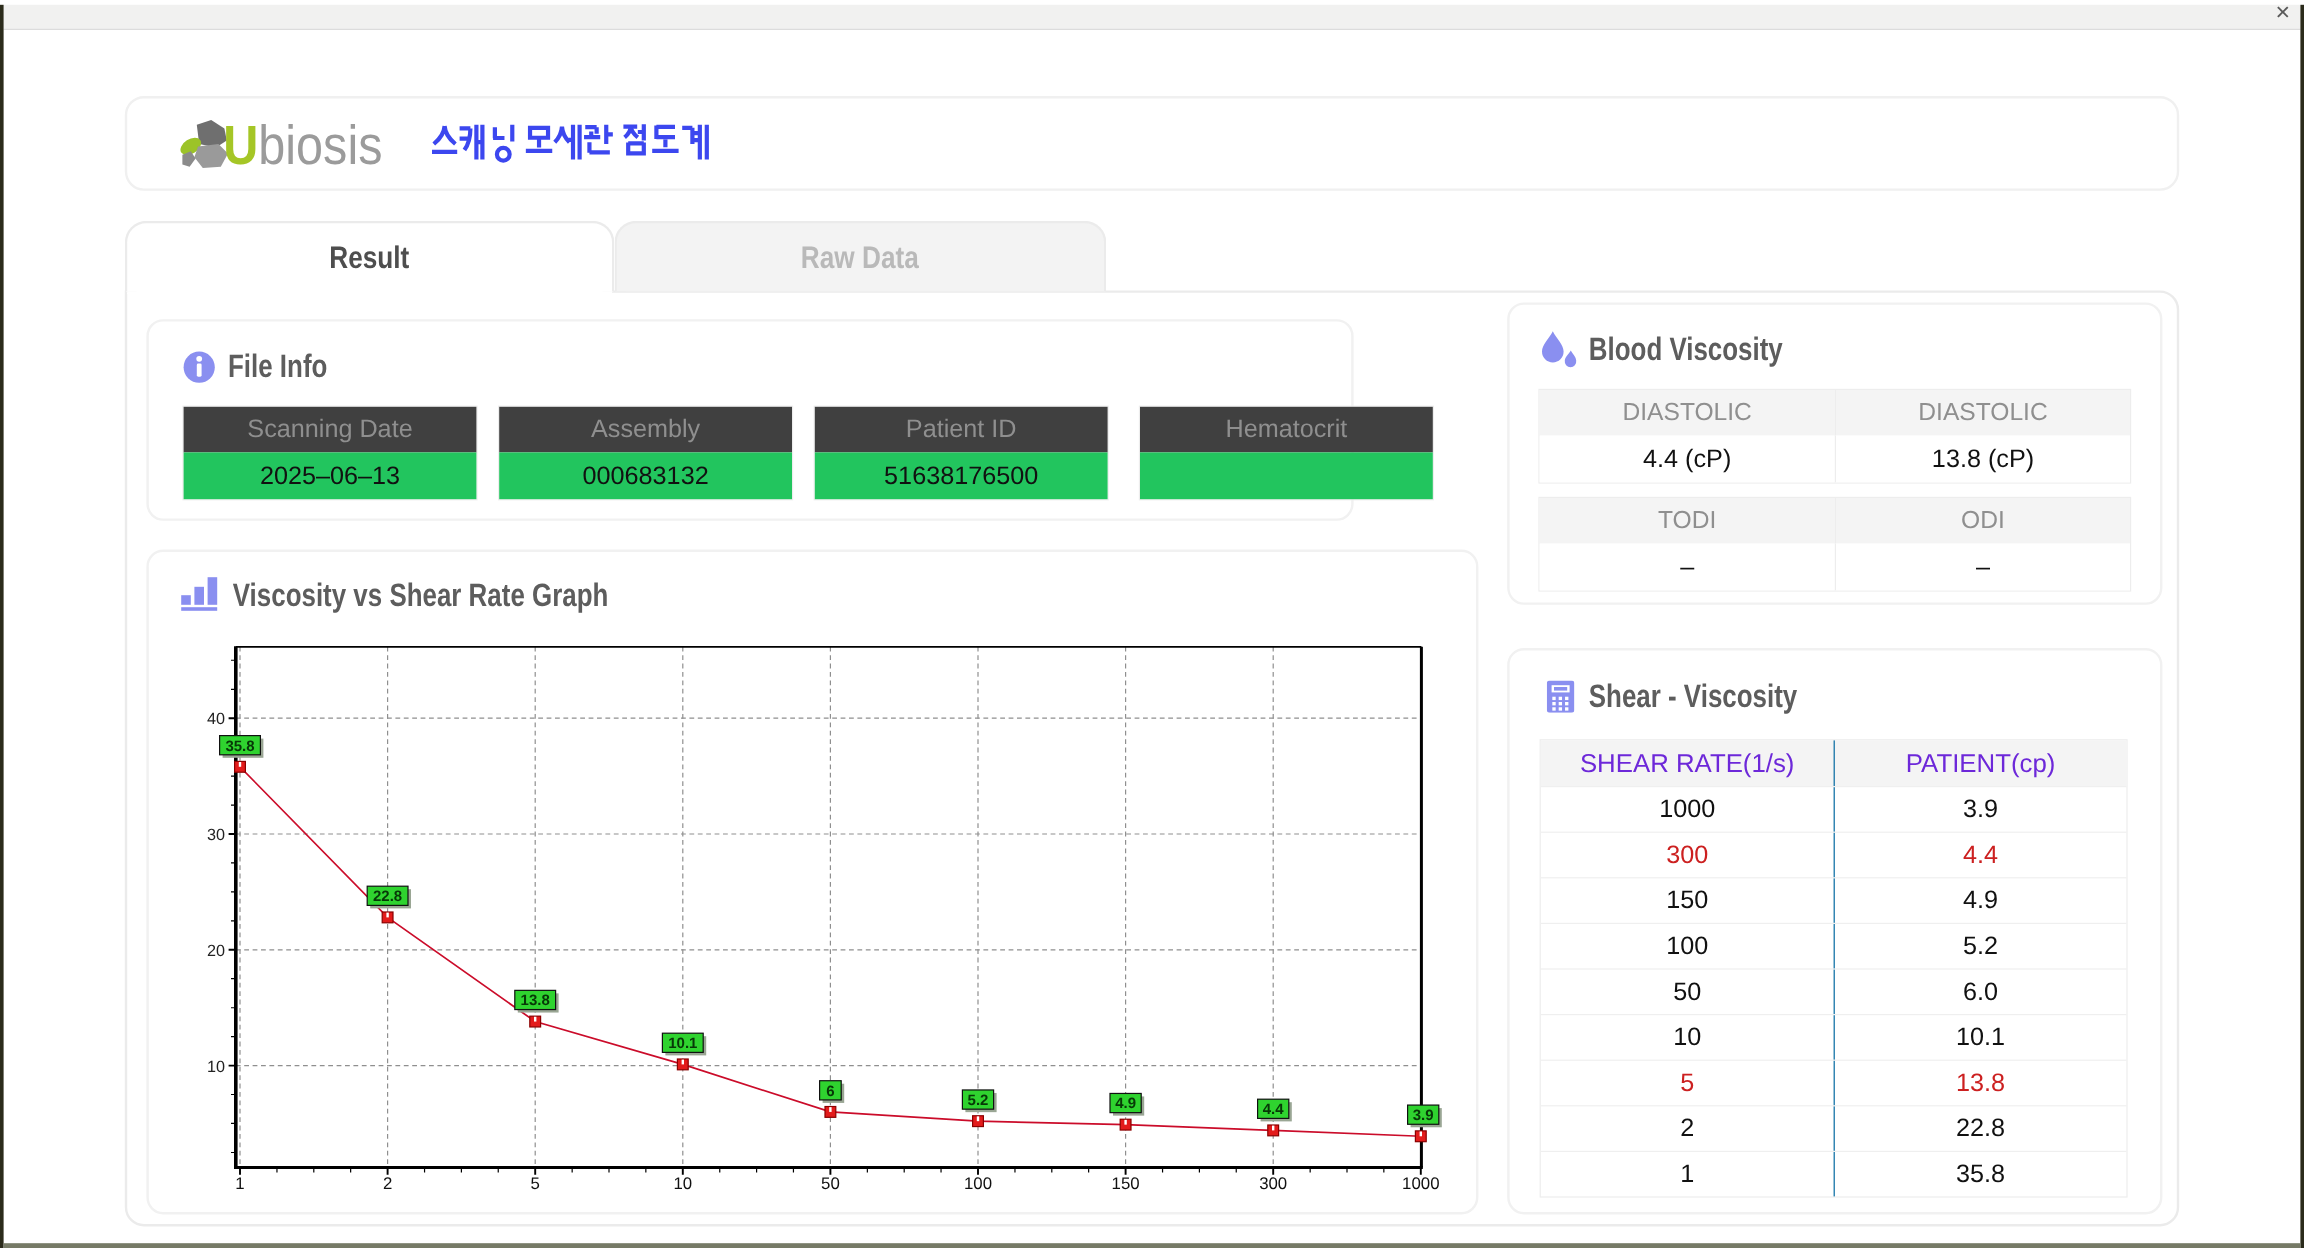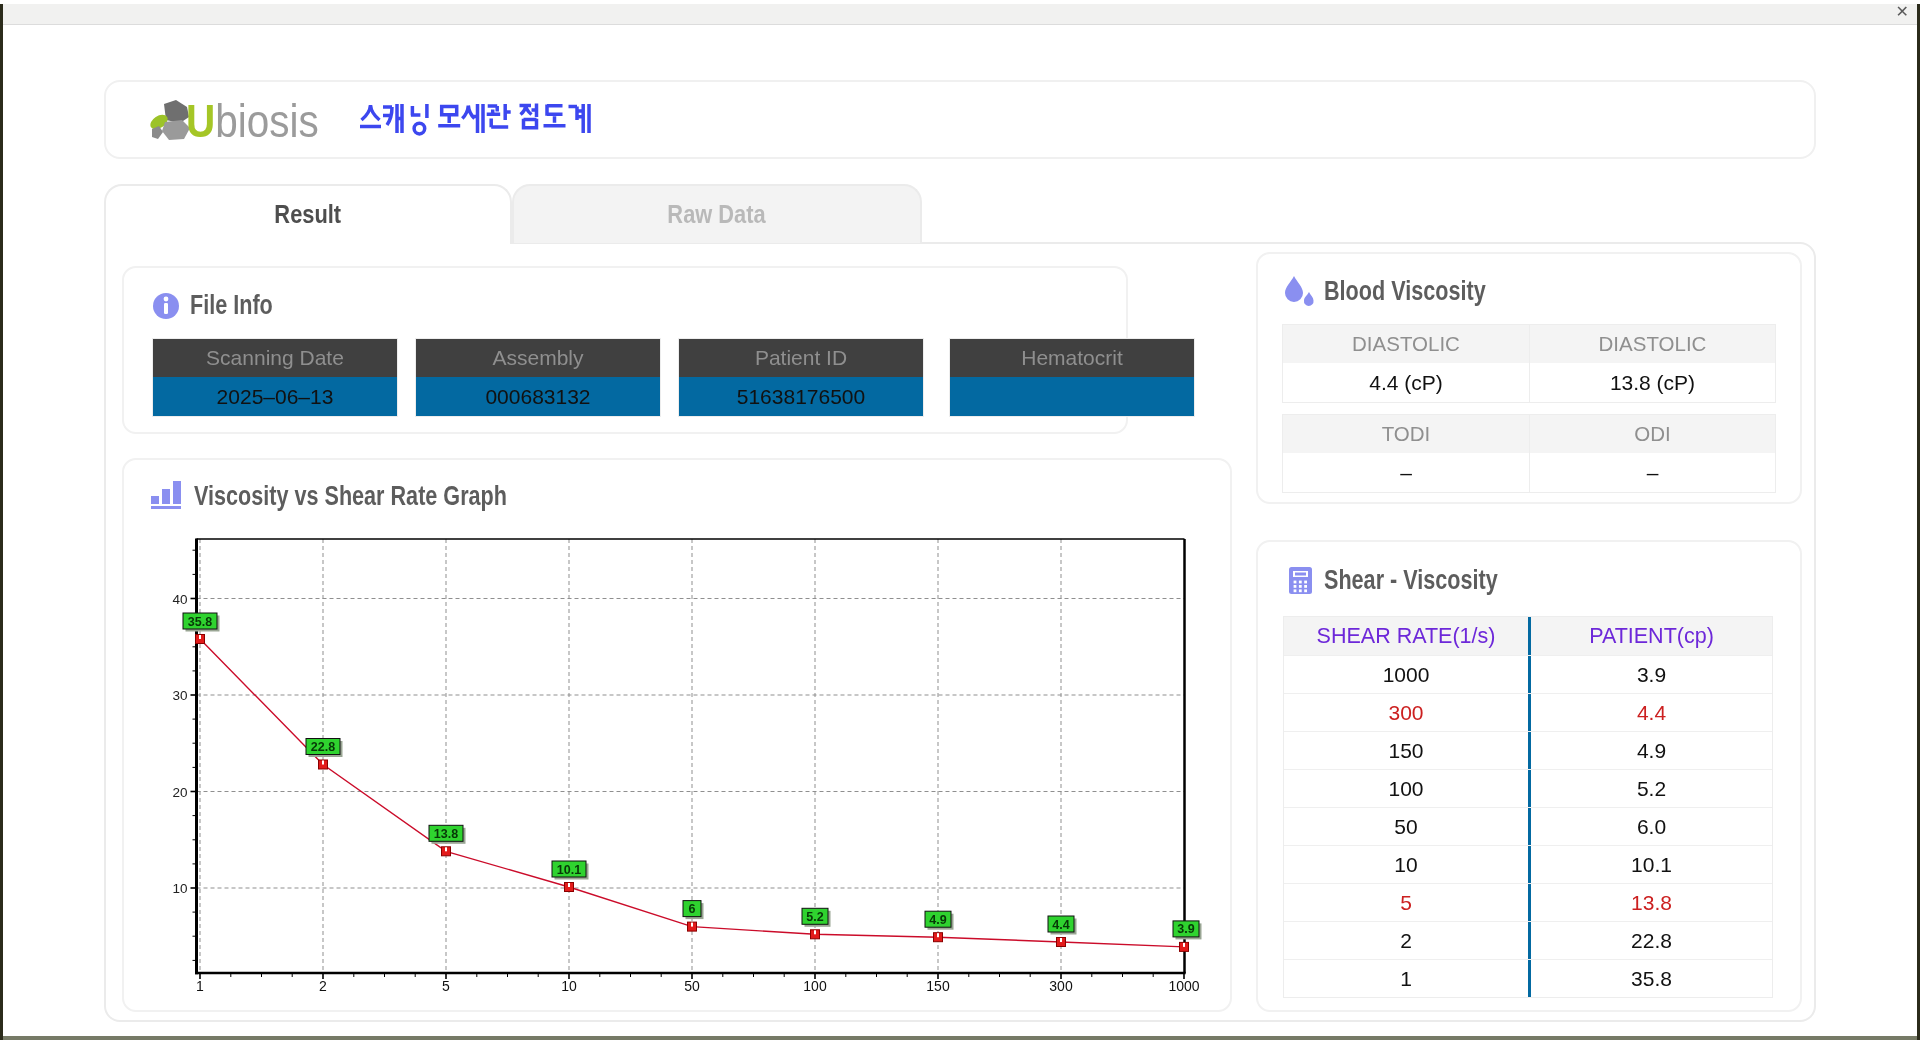--- a/index.html
+++ b/index.html
@@ -27,36 +27,36 @@
   .card { border:2px solid #f1f1f1; border-radius:14px; background:#fff; z-index:4; }
   #card-fileinfo { left:122px; top:266px; width:1006px; height:168px; }
   #card-graph { left:122px; top:458px; width:1110px; height:554px; }
   #card-bv { left:1256px; top:252px; width:546px; height:252px; }
   #card-sv { left:1256px; top:540px; width:546px; height:472px; }
   .cardtitle { font-weight:bold; font-size:27px; color:#5d5d5d; transform:scaleX(.8); transform-origin:left center; white-space:nowrap; }
   
   .fcol { position:absolute; top:70px; width:246px; border:1px solid #ededed; }
   .fhead { height:38px; background:#404040; color:#8f8f8f; font-size:21px; text-align:center; line-height:38px; }
   .fhead span { display:inline-block; }
-  .fval { height:39px; background:#0369a1; text-align:center; line-height:39px; }
+  .fval { height:39px; background:#22c55e; text-align:center; line-height:39px; }
   .num { display:inline-block; font-size:21px; color:#111; white-space:nowrap; }
   
   .bvtable { position:absolute; left:24px; width:494px; border:1px solid #ededed; }
   .bvrow { display:flex; }
   .bvcell { width:50%; text-align:center; }
   .bvhead { height:38px; background:#f4f4f4; line-height:38px; color:#8f8f8f; font-size:20.5px; }
   .bvhead span { display:inline-block; }
   .bvval { height:39px; background:#fff; line-height:39px; }
   .bvcell + .bvcell { border-left:1px solid #ededed; }
   
   #svtable { position:absolute; left:25px; top:74px; width:490px; border:1px solid #ededed; }
   .svrow { display:flex; border-top:1px solid #efefef; }
   .svrow:first-child { border-top:none; }
   .svcell { width:50%; text-align:center; height:37px; line-height:37px; }
-  .svcell + .svcell { border-left:3px solid #0369a1;text-decoration:underline; }
+  .svcell + .svcell { border-left:1px solid #0369a1;text-decoration:underline; }
   .svhead { height:38px; line-height:38px; background:#f4f4f4; }
   .svhead .svcell { height:38px; line-height:38px; color:#6d28d9; font-size:21.5px; }
   .svhead .svcell span { display:inline-block; }
   .num2 { display:inline-block; font-size:21px; color:#111; white-space:nowrap; }
   .red .num2 { color:#cc2020; }
 </style>
 </head>
 <body>
   <div class="abs" id="titlebar"></div>
   <div class="abs" id="closex">✕</div>

